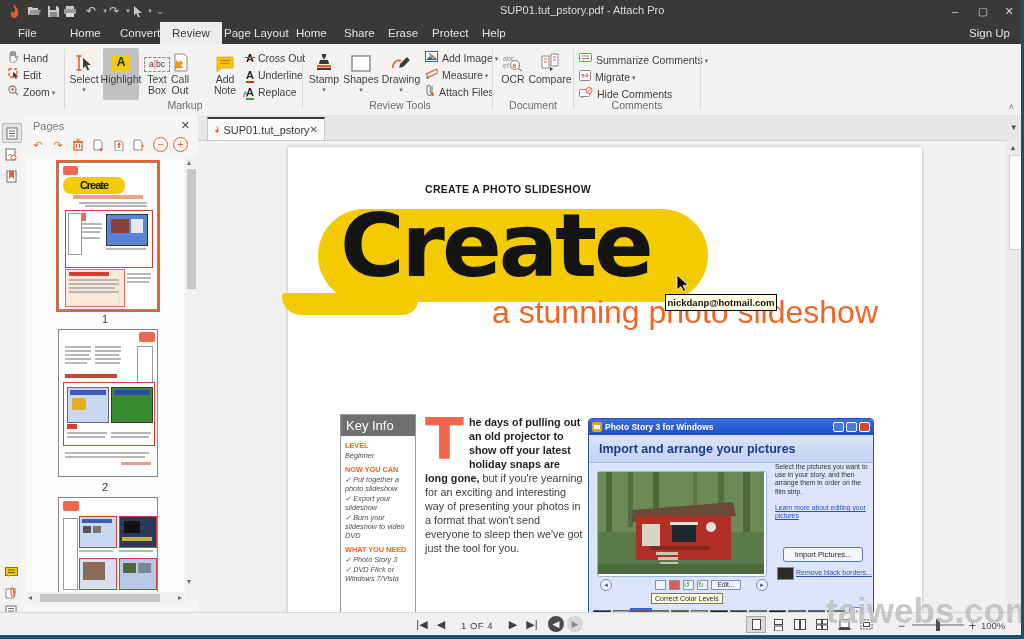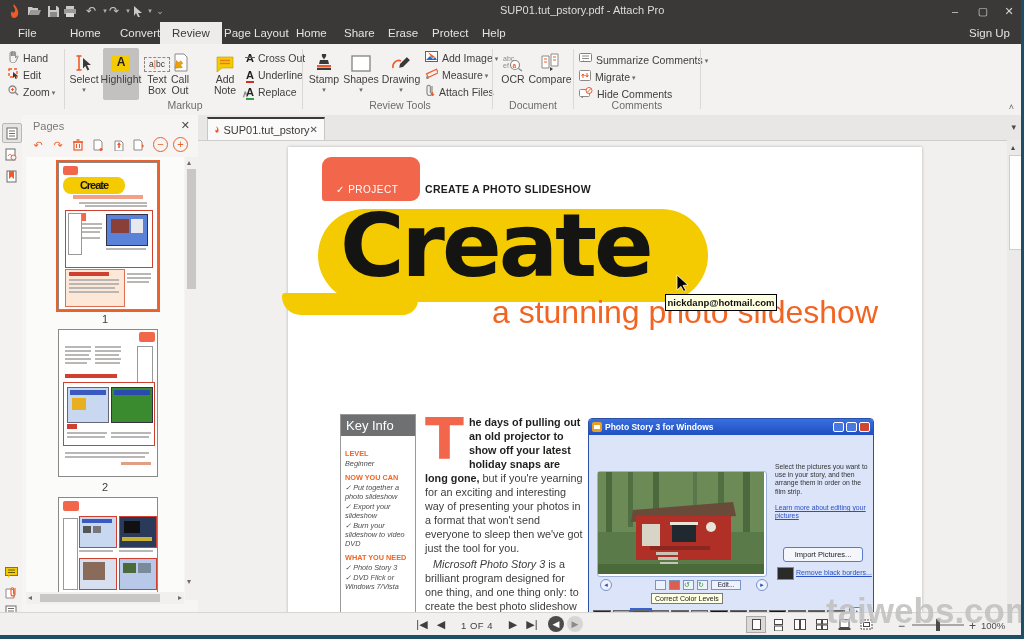--- a/index.html
+++ b/index.html
@@ -641,68 +641,65 @@
         <span class="x">✕</span>
       </div>
       <span class="tabbar-dd">▾</span>
     </div>
 
     <div class="canvas">
 
       <div class="page">
         <div class="yellow-blob"></div>
         <div class="yellow-tail"></div>
-        <div class="proj-box">
-          <div class="proj-tag">✓ PROJECT</div>
-        </div>
         <div class="kicker">CREATE A PHOTO SLIDESHOW</div>
         <div class="headline">Create</div>
         <div class="subtitle">a stunning photo slideshow</div>
 
         <span class="cursor-arrow">
           <svg width="13" height="17" viewBox="0 0 13 17">
               <path d="M1 0l11 10-5 .4 2.8 5-2.2 1-2.6-5L1 15z" fill="#000" stroke="#fff" stroke-width=".8"></path>
             </svg>
         </span>
         <div class="email-tip">nickdanp@hotmail.com</div>
 
         <div class="keyinfo">
           <div class="ki-head">Key Info</div>
           <div class="ki-body">
-            <div class="ki-label" style="margin-top:8px">LEVEL</div>
+            <div class="ki-label" style="margin-top:0">LEVEL</div>
             <div class="ki-item">Beginner</div>
             <div class="ki-label">NOW YOU CAN</div>
             <div class="ki-item">✓ Put together a photo slideshow</div>
             <div class="ki-item">✓ Export your slideshow</div>
             <div class="ki-item">✓ Burn your slideshow to video DVD</div>
             <div class="ki-label">WHAT YOU NEED</div>
             <div class="ki-item">✓ Photo Story 3</div>
             <div class="ki-item">✓ DVD Flick or Windows 7/Vista</div>
           </div>
         </div>
 
         <div class="article">
           <span class="dropcap">T</span>
           <span class="lead">he days of pulling out an old projector to show off your latest holiday snaps are long gone,</span><span> but if you're yearning for an exciting and interesting way of presenting your photos in a format that won't send everyone to sleep then we've got just the tool for you.</span>
-          <div class="p2"><i>Microsoft Photo Story 3</i><span> is a brilliant program designed for one thing, and one thing only: to create the best photo slideshow</span></div>
         </div>
 
         <div class="ps-window">
           <div class="ps-title">
             <svg width="10" height="10" viewBox="0 0 10 10" style="margin-right:3px">
                 <rect x="0" y="0" width="10" height="10" rx="2" fill="#e8a020"></rect>
                 <rect x="2" y="3" width="6" height="4" fill="#fff"></rect>
               </svg>
             <span>Photo Story 3 for Windows</span>
             <span style="margin-left:auto;display:flex">
               <span class="ps-btn"></span>
               <span class="ps-btn"></span>
               <span class="ps-btn close"></span>
             </span>
           </div>
+          <div class="ps-banner">Import and arrange your pictures</div>
 
           <div class="ps-photo">
             <svg width="166" height="102" viewBox="0 0 166 102">
               <rect width="166" height="102" fill="#5a7a4a"></rect>
               <rect x="0" y="0" width="166" height="60" fill="#6b8a55"></rect>
               <g opacity=".7">
                 <rect x="8" y="0" width="6" height="60" fill="#3f5c35"></rect>
                   <rect x="30" y="0" width="5" height="55" fill="#46653a"></rect>
                 <rect x="55" y="0" width="6" height="50" fill="#3f5c35"></rect>
                   <rect x="120" y="0" width="6" height="55" fill="#46653a"></rect>

